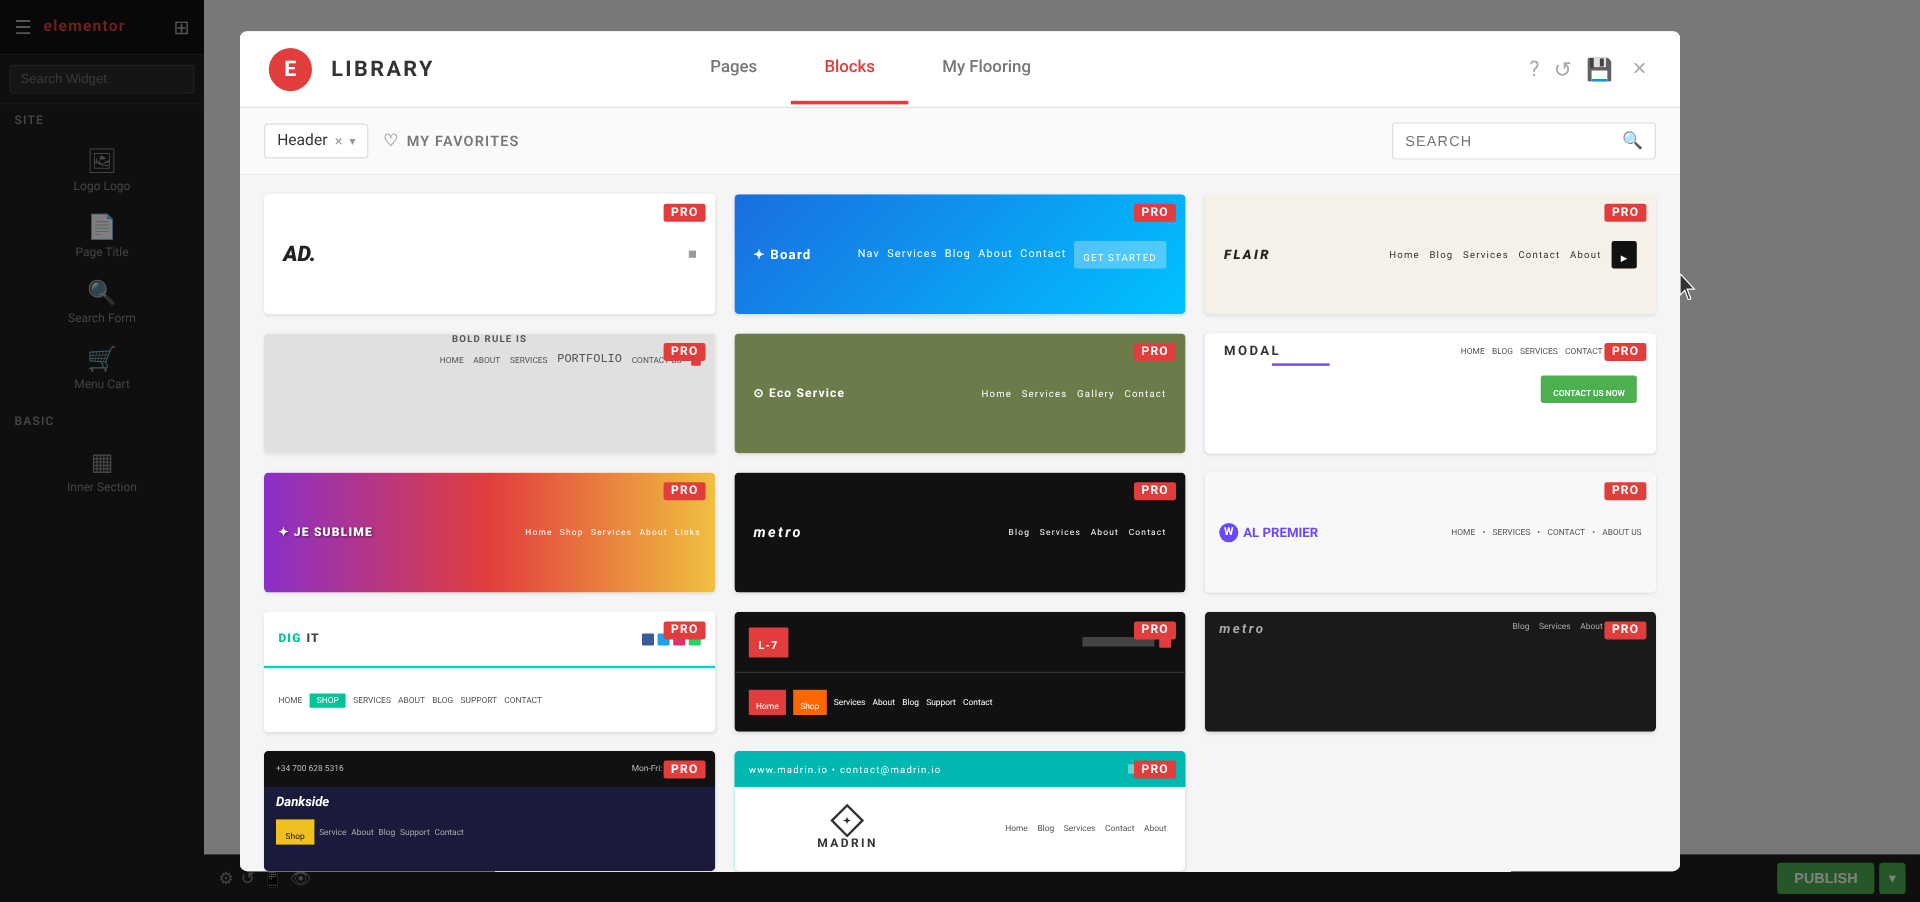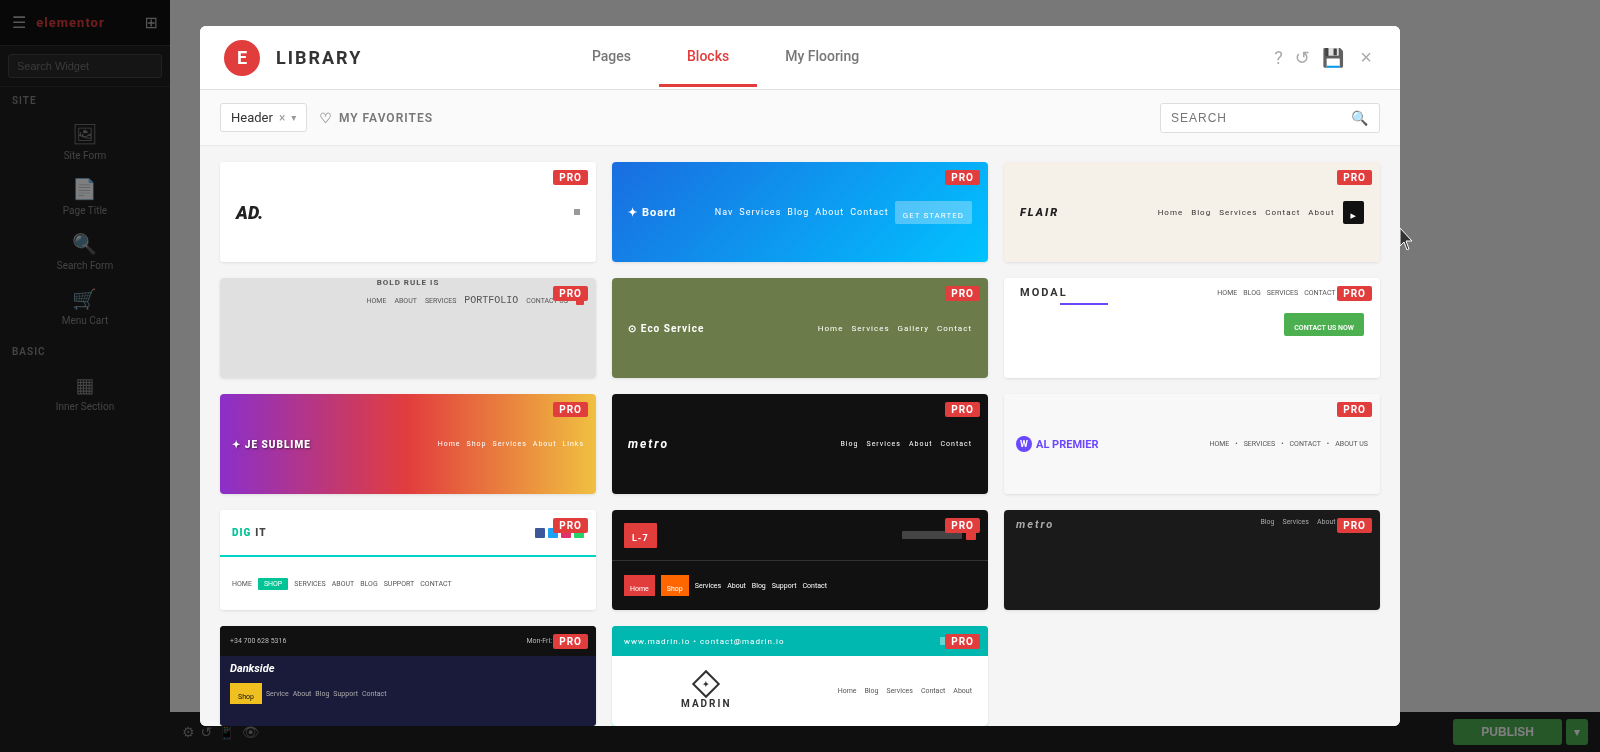--- a/index.html
+++ b/index.html
@@ -101,21 +101,21 @@
       align-items: center;
       padding: 0 12px;
       gap: 8px;
     }
 
     .publish-btn {
       background: #4caf50;
       color: #fff;
       border: none;
       border-radius: 3px;
-      padding: 6px 28px;
+      padding: 6px 14px;
       font-size: 12px;
       cursor: pointer;
       font-weight: 600;
     }
 
     .arrow-btn {
       background: #4caf50;
       color: #fff;
       border: none;
       border-radius: 3px;
@@ -607,21 +607,21 @@
       <span class="elementor-logo">elementor</span>
       <span class="grid-icon">⊞</span>
     </div>
     <div class="sidebar-search">
       <input type="text" placeholder="Search Widget" style="">
     </div>
     <div class="sidebar-section-label">SITE</div>
     <div class="sidebar-items">
       <div class="sidebar-item">
         <span class="sidebar-item-icon">🖼</span>
-        <span>Site Form</span>
+        <span>Logo Logo</span>
       </div>
       <div class="sidebar-item">
         <span class="sidebar-item-icon">📄</span>
         <span>Page Title</span>
       </div>
       <div class="sidebar-item">
         <span class="sidebar-item-icon">🔍</span>
         <span>Search Form</span>
       </div>
       <div class="sidebar-item">

